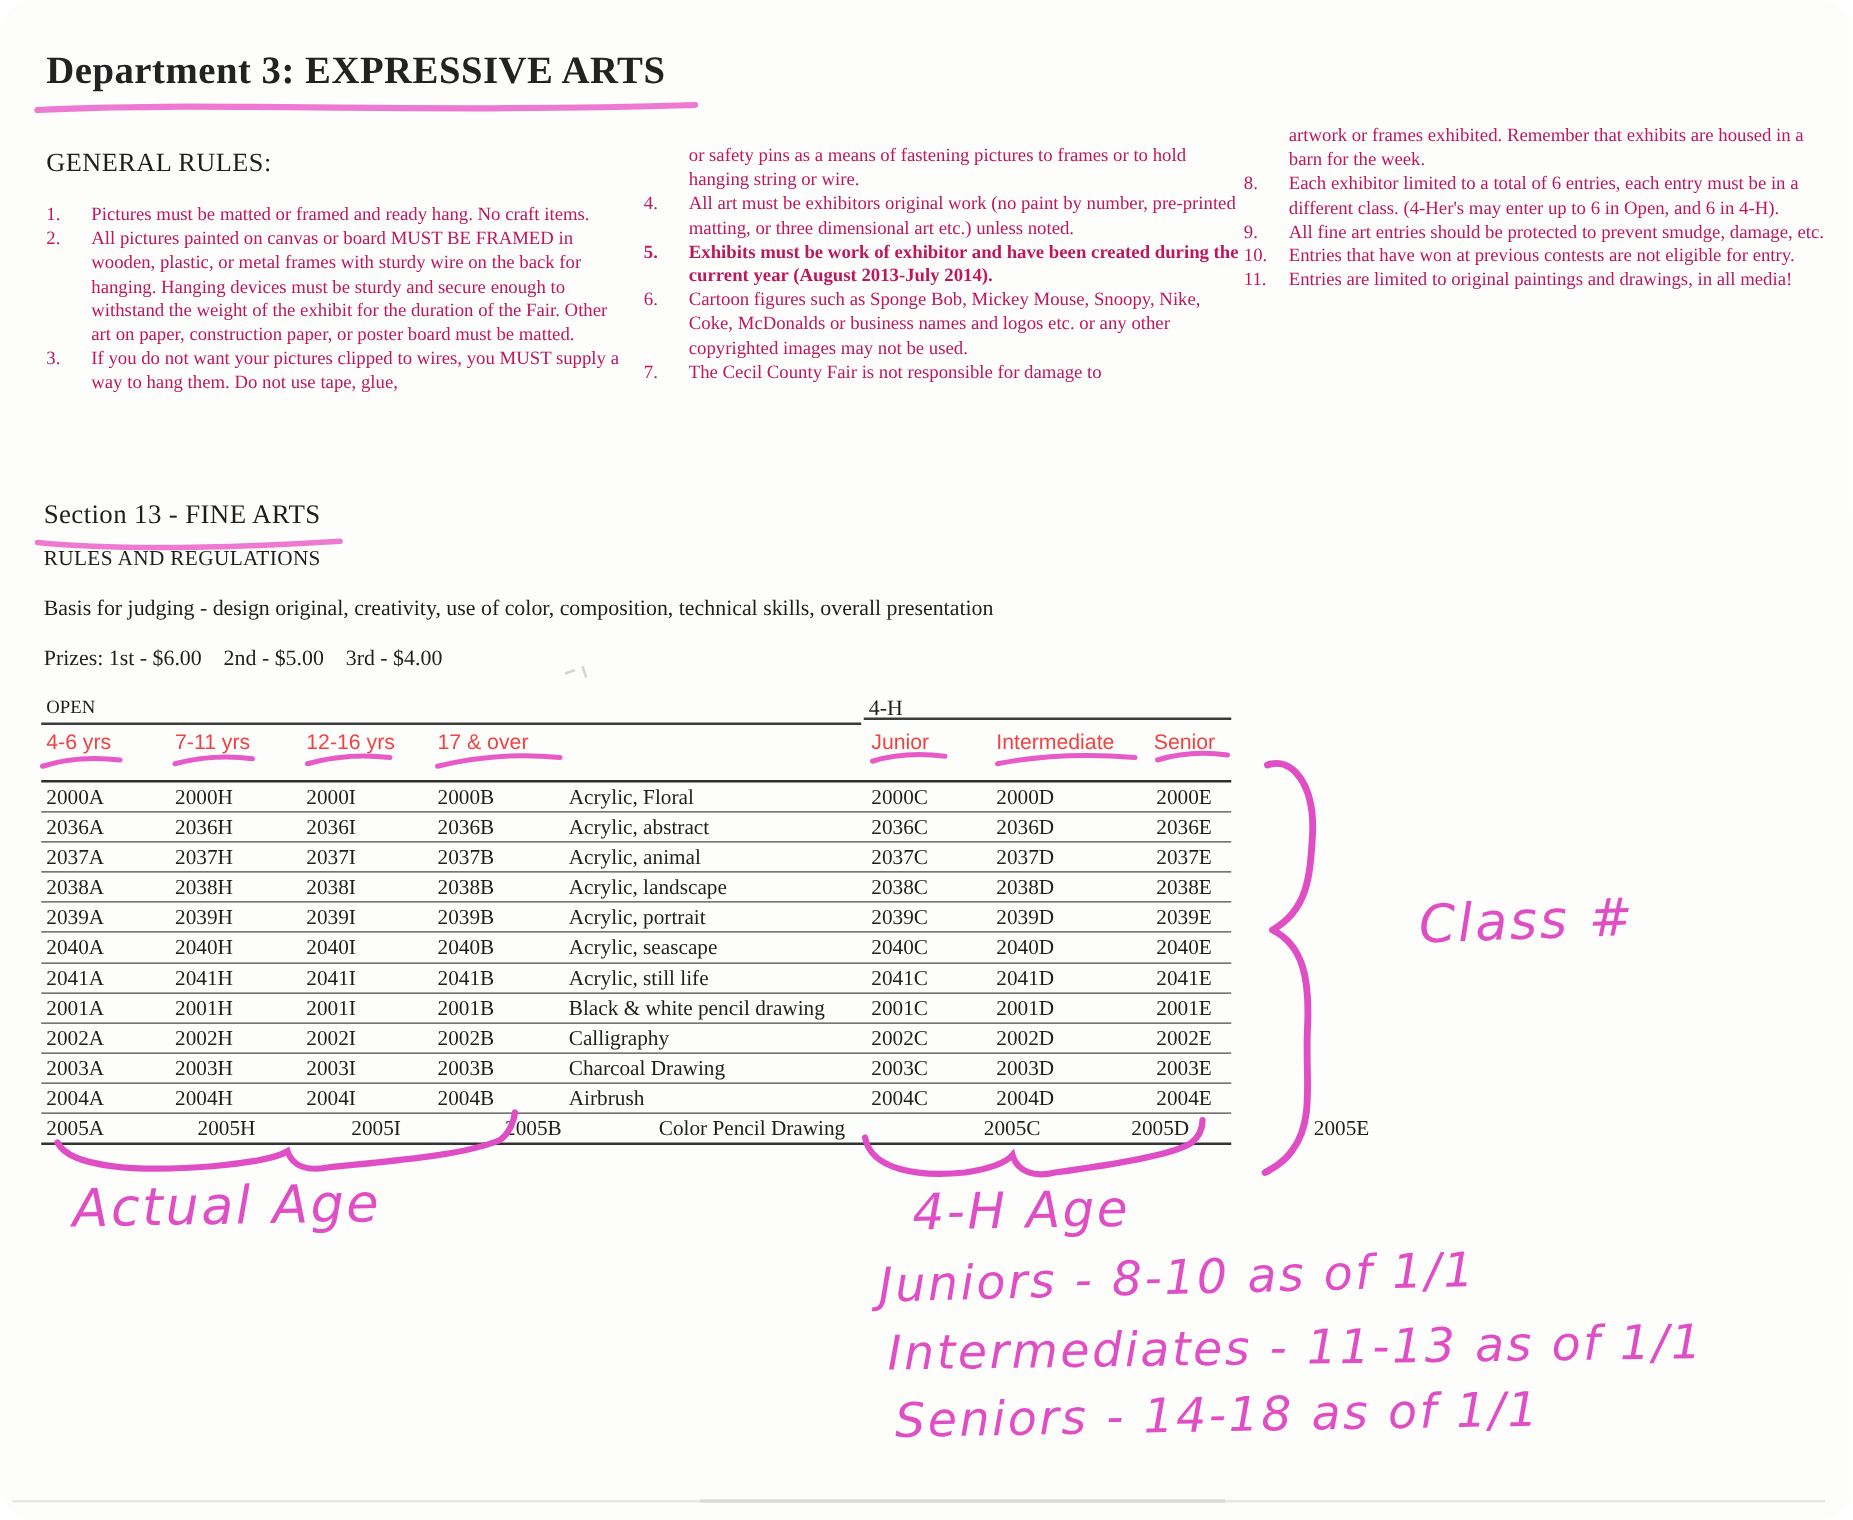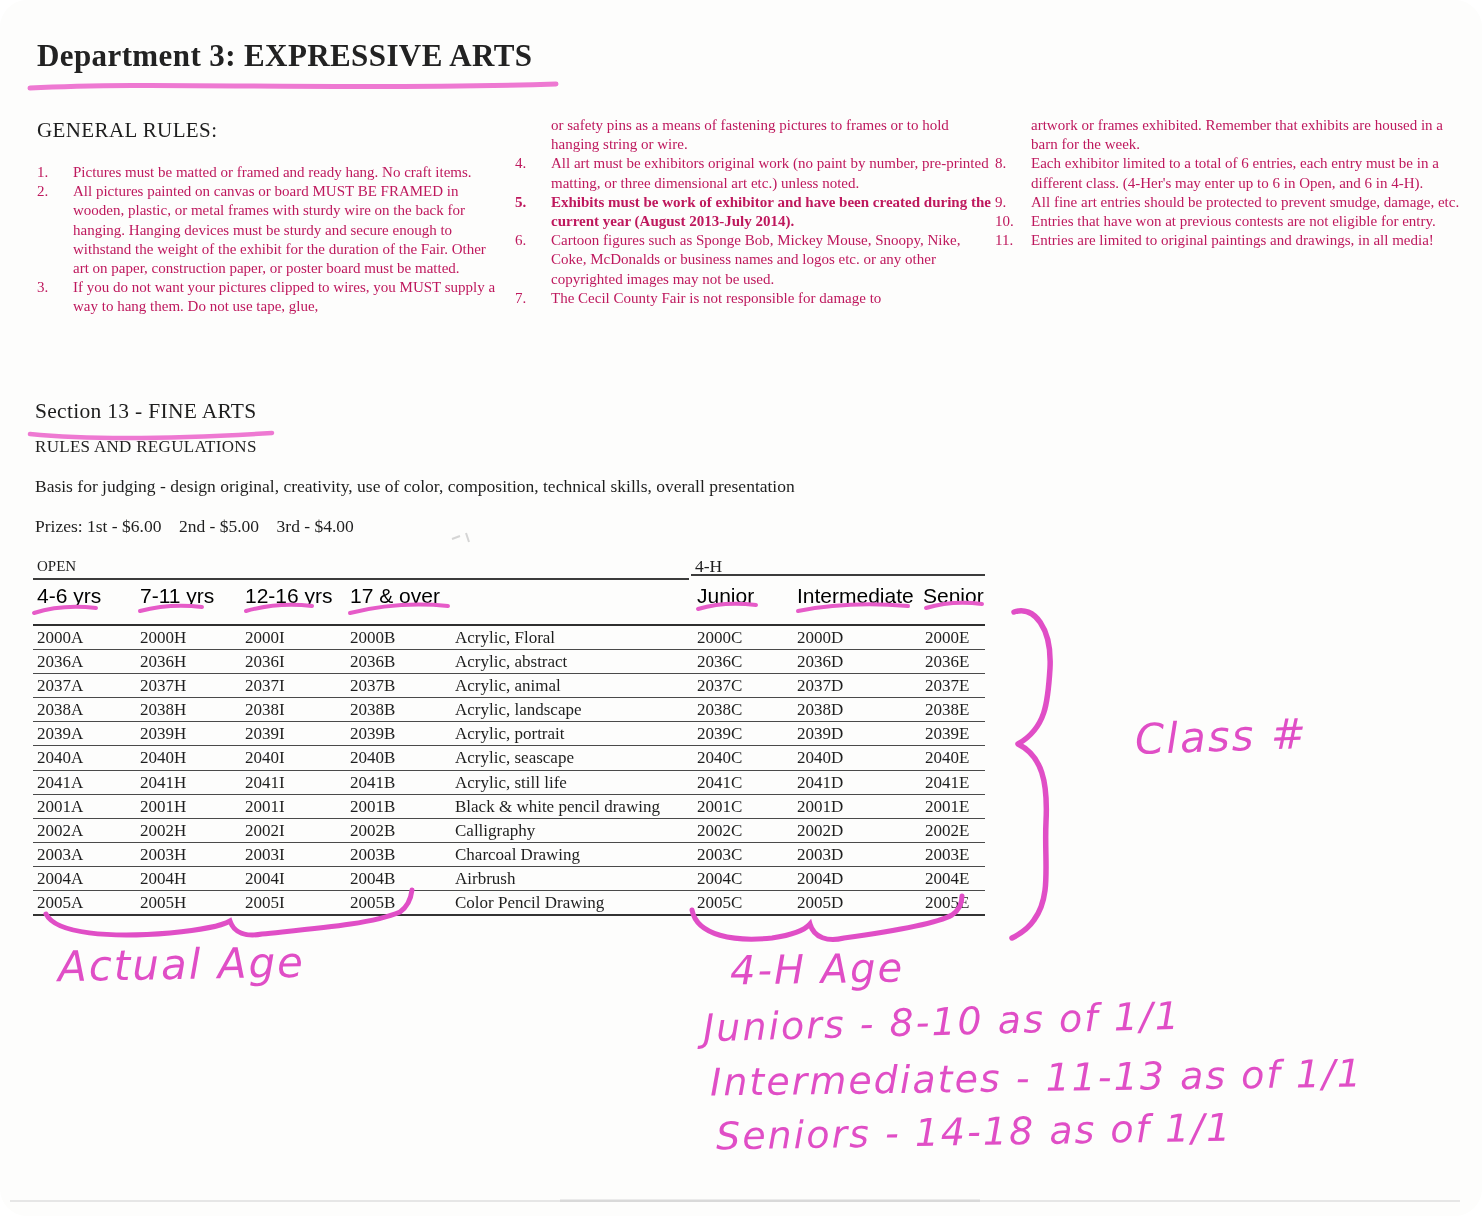--- a/index.html
+++ b/index.html
@@ -5,44 +5,44 @@
   html,body{margin:0;padding:0;background:#ffffff;}
   .page{position:relative;width:1482px;height:1216px;background:#fdfdfc;overflow:hidden;
         font-family:"Liberation Serif", serif;color:#1e1e1e;border-radius:27px;}
   
   .title{position:absolute;left:37px;top:38px;font-size:31px;font-weight:700;letter-spacing:.4px;color:#222;}
   .gen-heading{position:absolute;left:37px;top:118px;font-size:21px;letter-spacing:.4px;}
   
   .rules-col{position:absolute;font-size:15px;line-height:1.28;color:#be185d;}
   .col1{left:37px;top:163px;width:468px;}
   .col2{left:515px;top:116px;width:480px;}
-  .col3{left:995px;top:116px;width:472px;}
+  .col3{left:995px;top:100px;width:472px;}
   .cont{margin-left:36px;}
   .rule-item{display:flex;}
   .rule-num{width:36px;flex:none;}
   .rule-text{flex:1;}
   .rule-item.bold{font-weight:700;}
   
   .section-heading{position:absolute;left:35px;top:399px;font-size:21.5px;letter-spacing:.3px;}
   .section-sub{position:absolute;left:35px;top:437px;font-size:17px;letter-spacing:.3px;}
   .judging{position:absolute;left:35px;top:476px;font-size:17.5px;}
   .prizes{position:absolute;left:35px;top:516px;font-size:17.5px;white-space:pre;}
   
   .fair-table{position:absolute;left:33px;top:556px;width:952px;height:352px;}
   .gh-open{position:absolute;left:4px;top:2px;font-size:15px;}
   .gh-4h{position:absolute;left:662px;top:0;font-size:17.5px;}
   .gh-line-open{position:absolute;left:0;top:22px;width:656px;height:2px;background:#3c3c3c;}
   .gh-line-4h{position:absolute;left:658px;top:18px;width:294px;height:2px;background:#3c3c3c;}
-  .ch{position:absolute;top:28px;font-family:"Liberation Sans",sans-serif;font-size:21px;color:#000000;}
+  .ch{position:absolute;top:28px;font-family:"Liberation Sans",sans-serif;font-size:17px;color:#ef4444;}
   .ch0{left:4px;}.ch1{left:107px;}.ch2{left:212px;}.ch3{left:317px;}
   .ch4{left:664px;}.ch5{left:764px;}.ch6{left:890px;}
   .rows{position:absolute;left:0;top:68px;width:952px;border-top:2.5px solid #2f2f2f;}
   .trow{display:grid;grid-template-columns:103px 105px 105px 105px 242px 100px 128px 64px;
         height:23.1px;line-height:23px;border-bottom:1.2px solid #4a4a4a;font-size:17px;}
-  .trow:last-child{border-bottom:2px solid #333;}
+  .trow:last-child{border-bottom:2px solid #333;gap:18px;}
   .cell{padding-left:4px;white-space:nowrap;overflow:hidden;}
   
   .hand{position:absolute;font-family:"DejaVu Sans",sans-serif;font-style:italic;
         color:#e04ec6;letter-spacing:2px;white-space:nowrap;}
   .hw-class{left:1135px;top:712px;font-size:42px;transform:rotate(-2deg);}
   .hw-actual{left:58px;top:940px;font-size:42px;transform:rotate(-1deg);}
   .hw-4hage{left:730px;top:946px;font-size:40px;transform:rotate(-1deg);}
   .hw-juniors{left:703px;top:1000px;font-size:38px;transform:rotate(-1.5deg);}
   .hw-inter{left:710px;top:1056px;font-size:38px;transform:rotate(-0.8deg);}
   .hw-seniors{left:716px;top:1110px;font-size:38px;transform:rotate(-1deg);}

